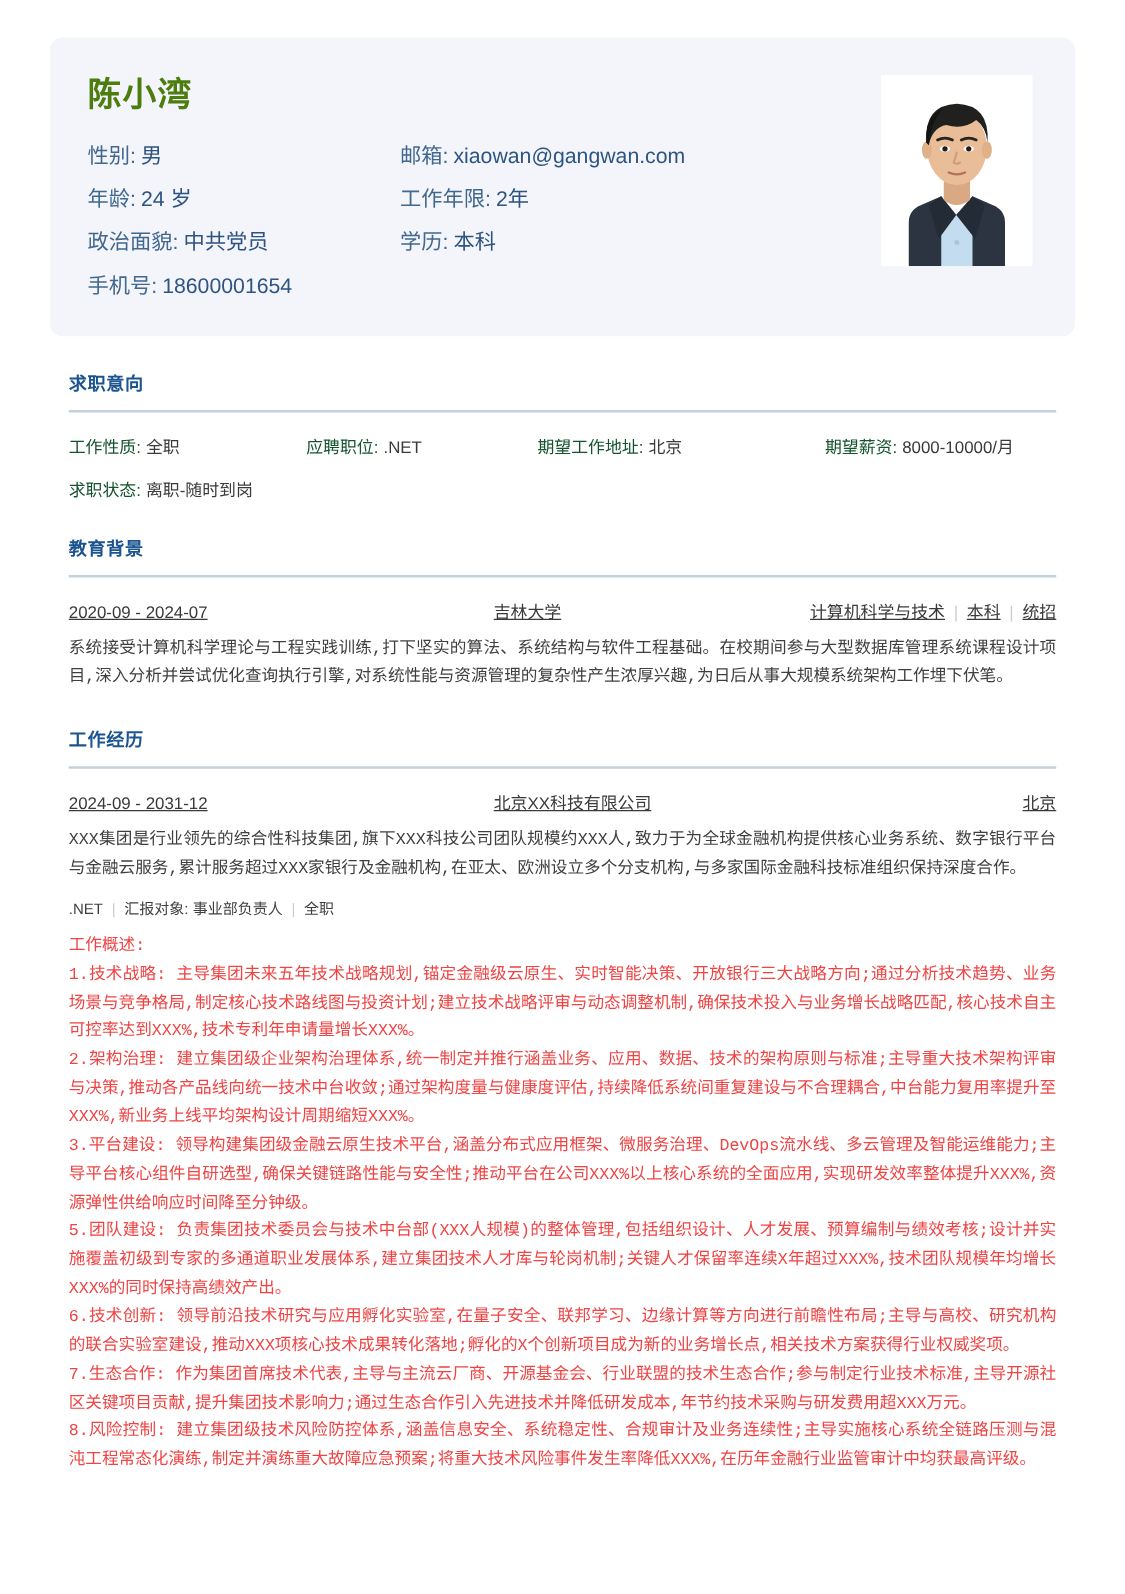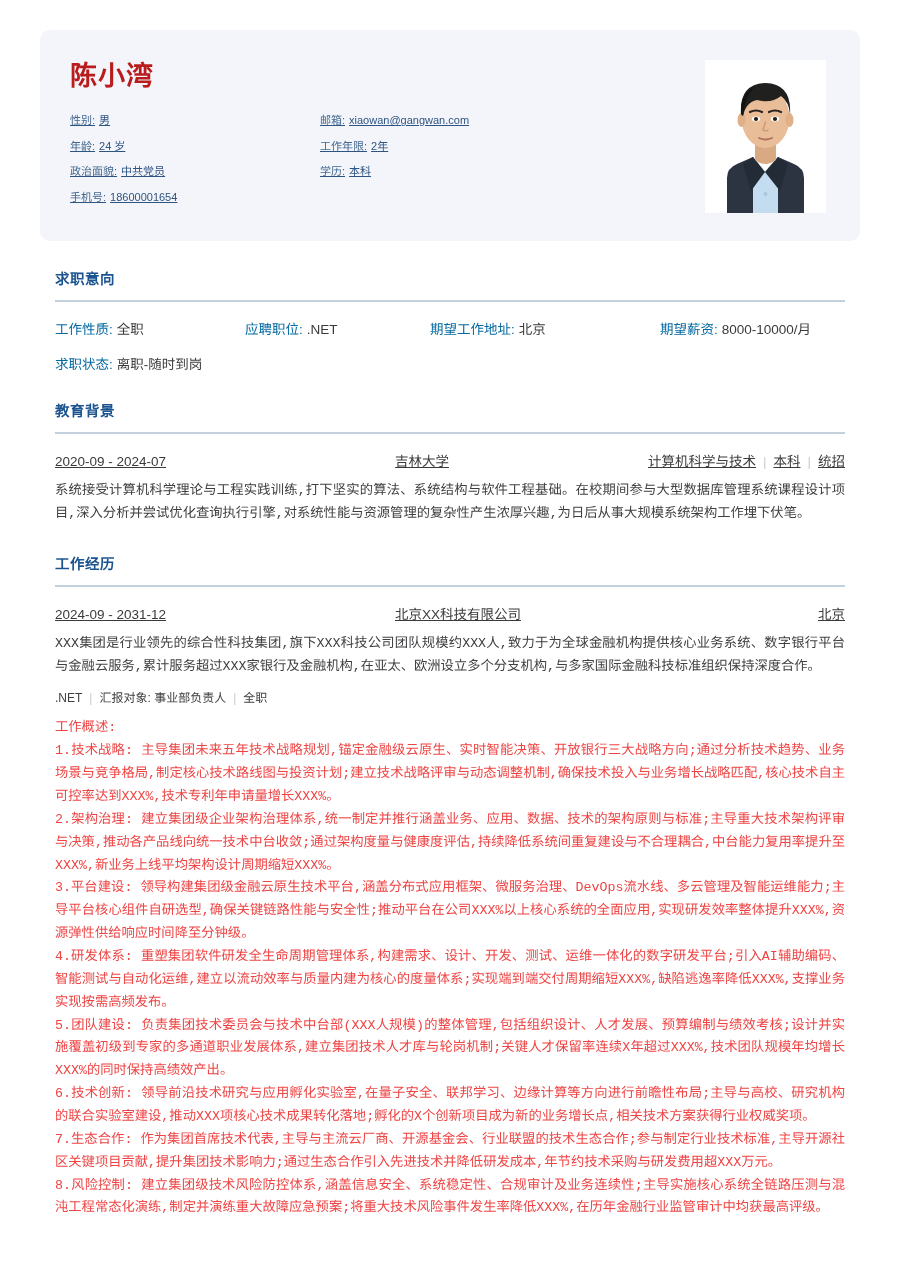--- a/index.html
+++ b/index.html
@@ -27,37 +27,36 @@
     padding: 26px 30px 28px 22px;
     display: flex;
     align-items: flex-start;
     justify-content: space-between;
     min-height: 206px;
   }
   .header-left { flex: 1 1 auto; padding-left: 8px; padding-top: 4px; }
   .name {
     font-size: 27px;
     font-weight: bold;
-    color: #b91c1c;
+    color: #4d7c0f;
     letter-spacing: 1px;
     margin-bottom: 20px;
     line-height: 1.2;
   }
   .info-grid {
     display: grid;
     grid-template-columns: 250px auto;
     row-gap: 9px;
     column-gap: 0px;
   }
   .info-item {
-    font-size: 11px;
+    font-size: 17px;
     color: #2e5481;
     line-height: 1.5;
     white-space: nowrap;
-    text-decoration: underline;
   }
   .info-label { color: #43688f; }
   .info-value { color: #2e5481; margin-left: 4px; }
 
   
   .photo-wrap {
     width: 121px;
     height: 153px;
     background: #ffffff;
     overflow: hidden;
@@ -90,21 +89,21 @@
     font-size: 13.5px;
     color: #3a3a3c;
     padding-top: 16px;
   }
   .intent-row.second { padding-top: 15px; }
   .intent-cell { white-space: nowrap; }
   .intent-cell.c1 { width: 190px; }
   .intent-cell.c2 { width: 185px; }
   .intent-cell.c3 { width: 230px; }
   .intent-cell.c4 { width: auto; }
-  .intent-label { color: #0369a1; }
+  .intent-label { color: #14532d; }
   .intent-value { color: #3a3a3c; margin-left: 4px; }
 
   
   .entry { padding-top: 16px; }
   .entry-head {
     display: flex;
     align-items: baseline;
     font-size: 13.5px;
     color: #3a3a3c;
     margin-bottom: 10px;
@@ -282,21 +281,20 @@
 
         <div class="entry-meta">
           <span>.NET</span><span class="sep">|</span><span>汇报对象: 事业部负责人</span><span class="sep">|</span><span>全职</span>
         </div>
 
         <div class="duty-block">
           <span class="duty-line">工作概述:</span>
           <span class="duty-line">1.技术战略: 主导集团未来五年技术战略规划,锚定金融级云原生、实时智能决策、开放银行三大战略方向;通过分析技术趋势、业务场景与竞争格局,制定核心技术路线图与投资计划;建立技术战略评审与动态调整机制,确保技术投入与业务增长战略匹配,核心技术自主可控率达到XXX%,技术专利年申请量增长XXX%。</span>
           <span class="duty-line">2.架构治理: 建立集团级企业架构治理体系,统一制定并推行涵盖业务、应用、数据、技术的架构原则与标准;主导重大技术架构评审与决策,推动各产品线向统一技术中台收敛;通过架构度量与健康度评估,持续降低系统间重复建设与不合理耦合,中台能力复用率提升至XXX%,新业务上线平均架构设计周期缩短XXX%。</span>
           <span class="duty-line">3.平台建设: 领导构建集团级金融云原生技术平台,涵盖分布式应用框架、微服务治理、DevOps流水线、多云管理及智能运维能力;主导平台核心组件自研选型,确保关键链路性能与安全性;推动平台在公司XXX%以上核心系统的全面应用,实现研发效率整体提升XXX%,资源弹性供给响应时间降至分钟级。</span>
-          <span class="duty-line">4.研发体系: 重塑集团软件研发全生命周期管理体系,构建需求、设计、开发、测试、运维一体化的数字研发平台;引入AI辅助编码、智能测试与自动化运维,建立以流动效率与质量内建为核心的度量体系;实现端到端交付周期缩短XXX%,缺陷逃逸率降低XXX%,支撑业务实现按需高频发布。</span>
           <span class="duty-line">5.团队建设: 负责集团技术委员会与技术中台部(XXX人规模)的整体管理,包括组织设计、人才发展、预算编制与绩效考核;设计并实施覆盖初级到专家的多通道职业发展体系,建立集团技术人才库与轮岗机制;关键人才保留率连续X年超过XXX%,技术团队规模年均增长XXX%的同时保持高绩效产出。</span>
           <span class="duty-line">6.技术创新: 领导前沿技术研究与应用孵化实验室,在量子安全、联邦学习、边缘计算等方向进行前瞻性布局;主导与高校、研究机构的联合实验室建设,推动XXX项核心技术成果转化落地;孵化的X个创新项目成为新的业务增长点,相关技术方案获得行业权威奖项。</span>
           <span class="duty-line">7.生态合作: 作为集团首席技术代表,主导与主流云厂商、开源基金会、行业联盟的技术生态合作;参与制定行业技术标准,主导开源社区关键项目贡献,提升集团技术影响力;通过生态合作引入先进技术并降低研发成本,年节约技术采购与研发费用超XXX万元。</span>
           <span class="duty-line">8.风险控制: 建立集团级技术风险防控体系,涵盖信息安全、系统稳定性、合规审计及业务连续性;主导实施核心系统全链路压测与混沌工程常态化演练,制定并演练重大故障应急预案;将重大技术风险事件发生率降低XXX%,在历年金融行业监管审计中均获最高评级。</span>
         </div>
       </div>
 
     </div>
   </div>
 

